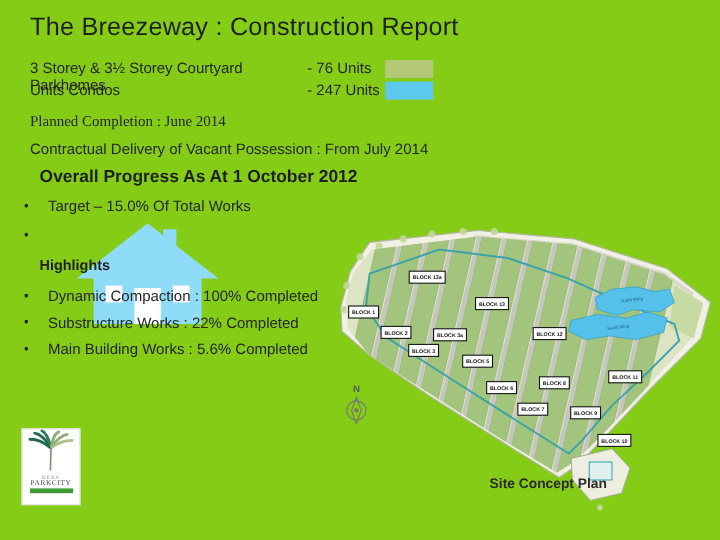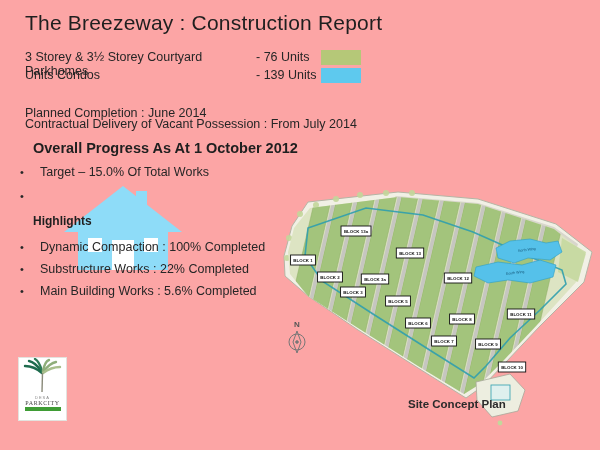--- a/index.html
+++ b/index.html
@@ -1,17 +1,17 @@
 <!DOCTYPE html>
 <html><head>
 <meta charset="utf-8">
 <style>
   html,body{margin:0;padding:0;background:#888;}
   .slide{
-    position:relative;width:600px;height:450px;background:#fca5a5;
+    position:relative;width:600px;height:450px;background:#84cc16;
     font-family:"Liberation Sans","DejaVu Sans",sans-serif;color:#262626;
     overflow:hidden;margin:0 auto;
   }
   .abs{position:absolute;}
   .title{left:25px;top:11px;font-size:21px;font-weight:400;color:#1f1f1f;letter-spacing:.2px;}
   .legend{left:25px;top:50px;width:336px;}
   .legend-row{display:flex;align-items:flex-start;height:18px;font-size:12.5px;}
   .legend-label{flex:0 0 231px;}
   .legend-units{flex:1;}
   .legend-swatch{width:40px;height:15px;flex:0 0 40px;}
@@ -38,26 +38,26 @@
   <div class="abs title">The Breezeway : Construction Report</div>
 
   <div class="abs legend">
     <div class="legend-row">
       <span class="legend-label">3 Storey &amp; 3½ Storey Courtyard Parkhomes</span>
       <span class="legend-units">- 76 Units</span>
       <span class="legend-swatch" style="background: rgb(181, 200, 120);"></span>
     </div>
     <div class="legend-row">
       <span class="legend-label">Units Condos</span>
-      <span class="legend-units">- 139 Units</span>
+      <span class="legend-units">- 247 Units</span>
       <span class="legend-swatch" style="background: rgb(94, 201, 238);"></span>
     </div>
   </div>
 
-  <div class="abs info-line" style="top:106px;">Planned Completion : June 2014</div>
+  <div class="abs info-line" style="top:94px;font-family:Liberation Serif, serif;">Planned Completion : June 2014</div>
   <div class="abs info-line" style="top:117px;">Contractual Delivery of Vacant Possession :  From July 2014</div>
 
   <div class="abs sec-heading textlayer" style="left:33px;top:140px;font-size:14.5px;">Overall Progress As At 1 October 2012</div>
 
   <div class="abs bullets" style="top:165px;">
     <div class="bullet-row" style="height:24px;">
       <span class="bullet-dot">•</span>
       <span>Target – 15.0% Of Total Works</span>
     </div>
     <div class="bullet-row" style="height:24px;">

